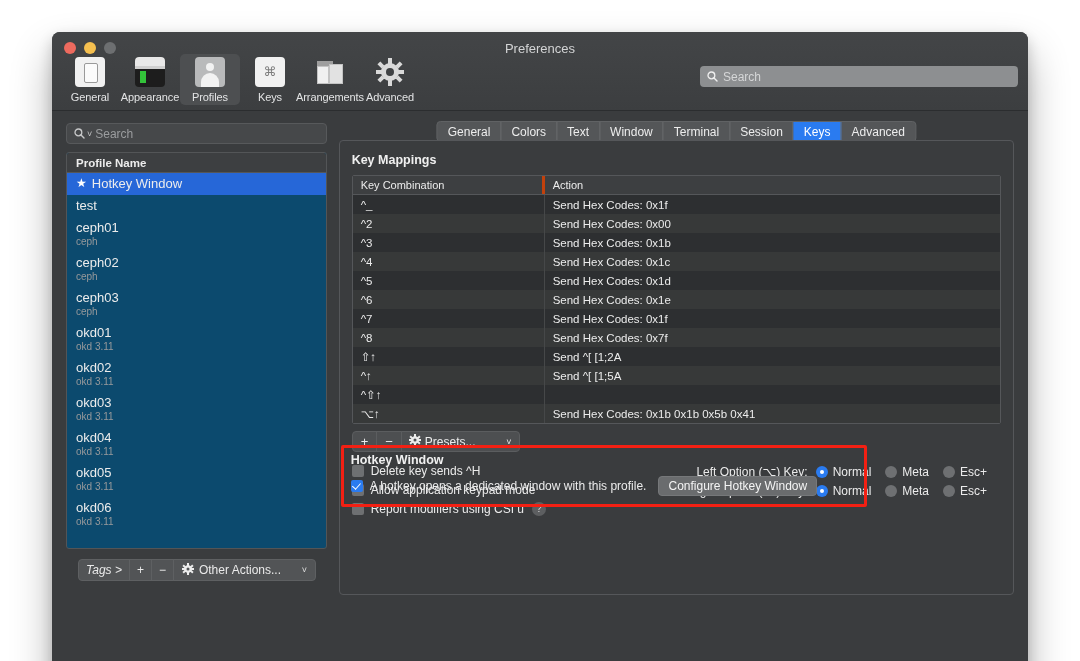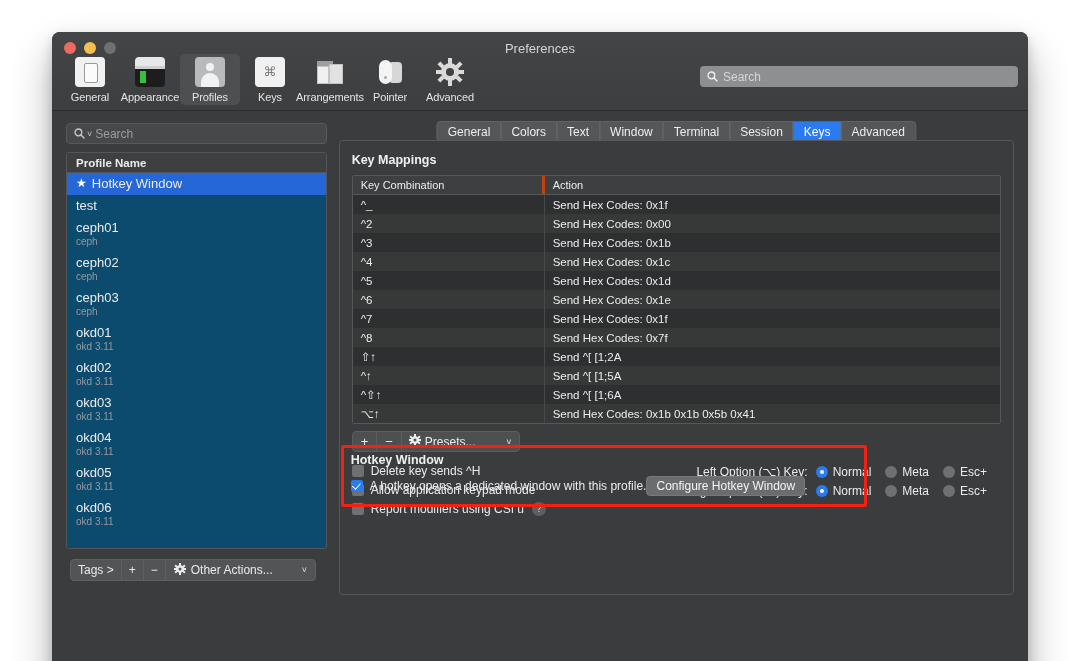--- a/index.html
+++ b/index.html
@@ -161,21 +161,21 @@
   #left-toolbar {
     height: 22px; margin-bottom: 14px;
     display: flex; align-items: stretch; width: 250px;
   }
   .ltbtn {
     background: #525456; border: 1px solid #5e6062;
     display: flex; align-items: center; justify-content: center;
     font-size: 12px; color: #eaeaea; cursor: default;
     padding: 0 7px; margin-left: -1px;
   }
-  .ltbtn:first-child { border-radius: 4px 0 0 4px; margin-left: 4px; }
+  .ltbtn:first-child { border-radius: 4px 0 0 4px; margin-left: 12px; font-style: italic; }
   .ltbtn.last { border-radius: 0 4px 4px 0; flex: 1 1 auto; justify-content: flex-start; padding-left: 8px; position: relative; }
   .ltbtn.last .gear { margin-right: 5px; }
   .ltbtn .chev {
     position: absolute; right: 8px; font-size: 9px; color: #e2e2e2;
   }
 
   
   #right {
     flex: 1 1 auto; padding: 10px 14px 0 2px;
     display: flex; flex-direction: column;
@@ -281,21 +281,21 @@
     left: 1px; top: 304px;
     width: 526px; height: 62px;
     border: 3px solid #f32013;
     border-radius: 2px;
     padding: 5px 0 0 7px;
   }
   #hk-title { font-size: 12.5px; font-weight: bold; color: #f0f0f0; margin-bottom: 9px; }
   #hk-row { display: flex; align-items: center; }
   #hk-label { font-size: 12px; color: #ebebeb; }
   #hk-config {
-    margin-left: 0;
+    margin-left: 12px;
     background: #6a6c6e; border: 1px solid #76787a; border-radius: 4px;
     height: 20px; display: flex; align-items: center; padding: 0 9px;
     font-size: 12px; color: #f4f4f4; cursor: default;
   }
 </style>
 </head>
 <body>
 
 <div id="window">
 
@@ -342,28 +342,20 @@
 
       <div class="tool-item">
         <div class="tool-icon ic-arrange">
           <div class="a1"></div>
             <div class="a3"></div>
             <div class="a2"></div>
         </div>
         <div class="tool-label">Arrangements</div>
       </div>
 
-      <div class="tool-item">
-        <div class="tool-icon ic-pointer">
-          <div class="m2"></div>
-            <div class="m1"></div>
-            <div class="dot"></div>
-        </div>
-        <div class="tool-label">Pointer</div>
-      </div>
 
       <div class="tool-item">
         <div class="tool-icon ic-advanced">
           <svg width="30" height="30" viewBox="0 0 30 30">
             <g fill="#d9d9d9">
               <circle cx="15" cy="15" r="9"></circle>
               <rect x="13" y="1" width="4" height="6"></rect>
               <rect x="13" y="23" width="4" height="6"></rect>
               <rect x="1" y="13" width="6" height="4"></rect>
               <rect x="23" y="13" width="6" height="4"></rect>
@@ -564,21 +556,20 @@
               <div class="krow odd">
                 <div class="c1">⇧↑</div>
                 <div class="c2">Send ^[ [1;2A</div>
               </div>
               <div class="krow even">
                 <div class="c1">^↑</div>
                 <div class="c2">Send ^[ [1;5A</div>
               </div>
               <div class="krow odd">
                 <div class="c1">^⇧↑</div>
-                <div class="c2">Send ^[ [1;6A</div>
               </div>
               <div class="krow even">
                 <div class="c1">⌥↑</div>
                 <div class="c2">Send Hex Codes: 0x1b 0x1b 0x5b 0x41</div>
               </div>
             </div>
         </div>
 
         <div id="km-controls">
           <div class="kbtn">+</div>

